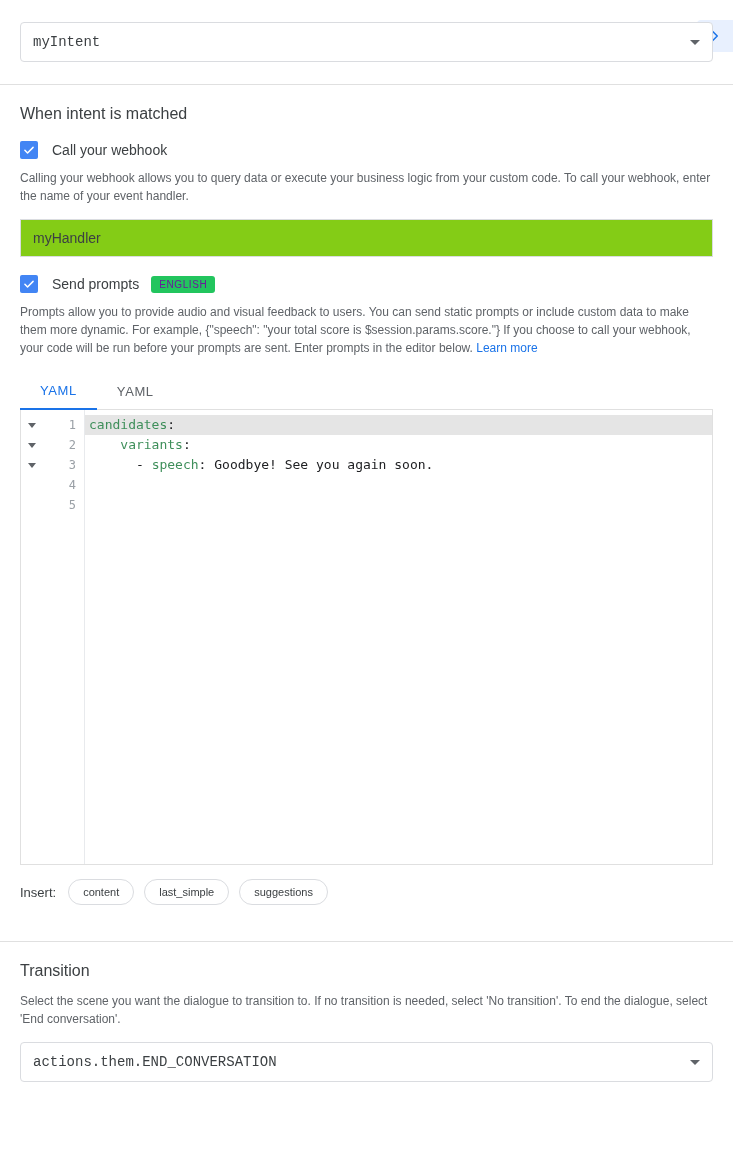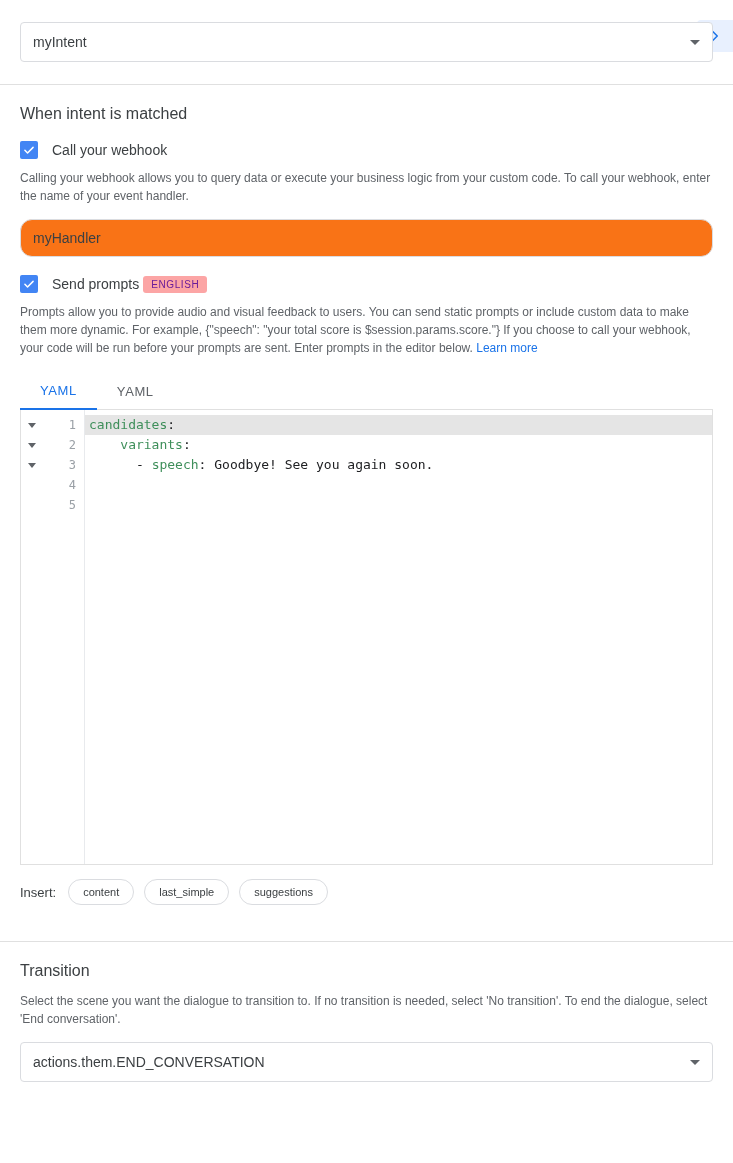--- a/index.html
+++ b/index.html
@@ -58,21 +58,21 @@
     border-radius: 4px;
     display: flex;
     align-items: center;
     padding: 0 12px;
     font-size: 14px;
     color: #3c4043;
     background: #fff;
     cursor: pointer;
     position: relative;
   }
-  .select-field .value { flex: 1; }
+  .select-field .value { flex: 1; font-family: Liberation Mono, monospace; }
   .select-arrow {
     width: 0; height: 0;
     border-left: 5px solid transparent;
     border-right: 5px solid transparent;
     border-top: 5px solid #5f6368;
     margin-left: 8px;
   }
 
   
   .matched-section { padding-top: 20px; padding-bottom: 18px; }
@@ -94,49 +94,49 @@
     flex: 0 0 auto;
     cursor: pointer;
   }
   .checkbox svg { display: block; }
   .check-label {
     margin-left: 14px;
     font-size: 14px;
     color: #3c4043;
   }
   .lang-badge {
-    margin-left: 4px;
-    background: #fca5a5;
+    margin-left: 12px;
+    background: #22c55e;
     color: #6a1b9a;
     font-size: 10px;
     letter-spacing: 0.6px;
     padding: 3px 8px;
     border-radius: 3px;
     font-weight: 500;
   }
 
   .help-text {
     font-size: 12px;
     line-height: 18px;
     color: #5f6368;
     margin: 0 0 14px 0;
   }
   .help-text a { color: #1a73e8; text-decoration: none; }
 
   .text-input {
     width: 100%;
     height: 38px;
     border: 1px solid #dadce0;
-    border-radius: 12px;
+    border-radius: 0;
     padding: 0 12px;
     font-size: 14px;
     color: #3c4043;
     font-family: "Liberation Sans", sans-serif;
     outline: none;
-    background: #f97316;
+    background: #84cc16;
   }
 
   .spacer-18 { height: 18px; }
 
   
   .tabs {
     display: flex;
     border-bottom: 1px solid #e0e0e0;
     margin-top: 4px;
   }

